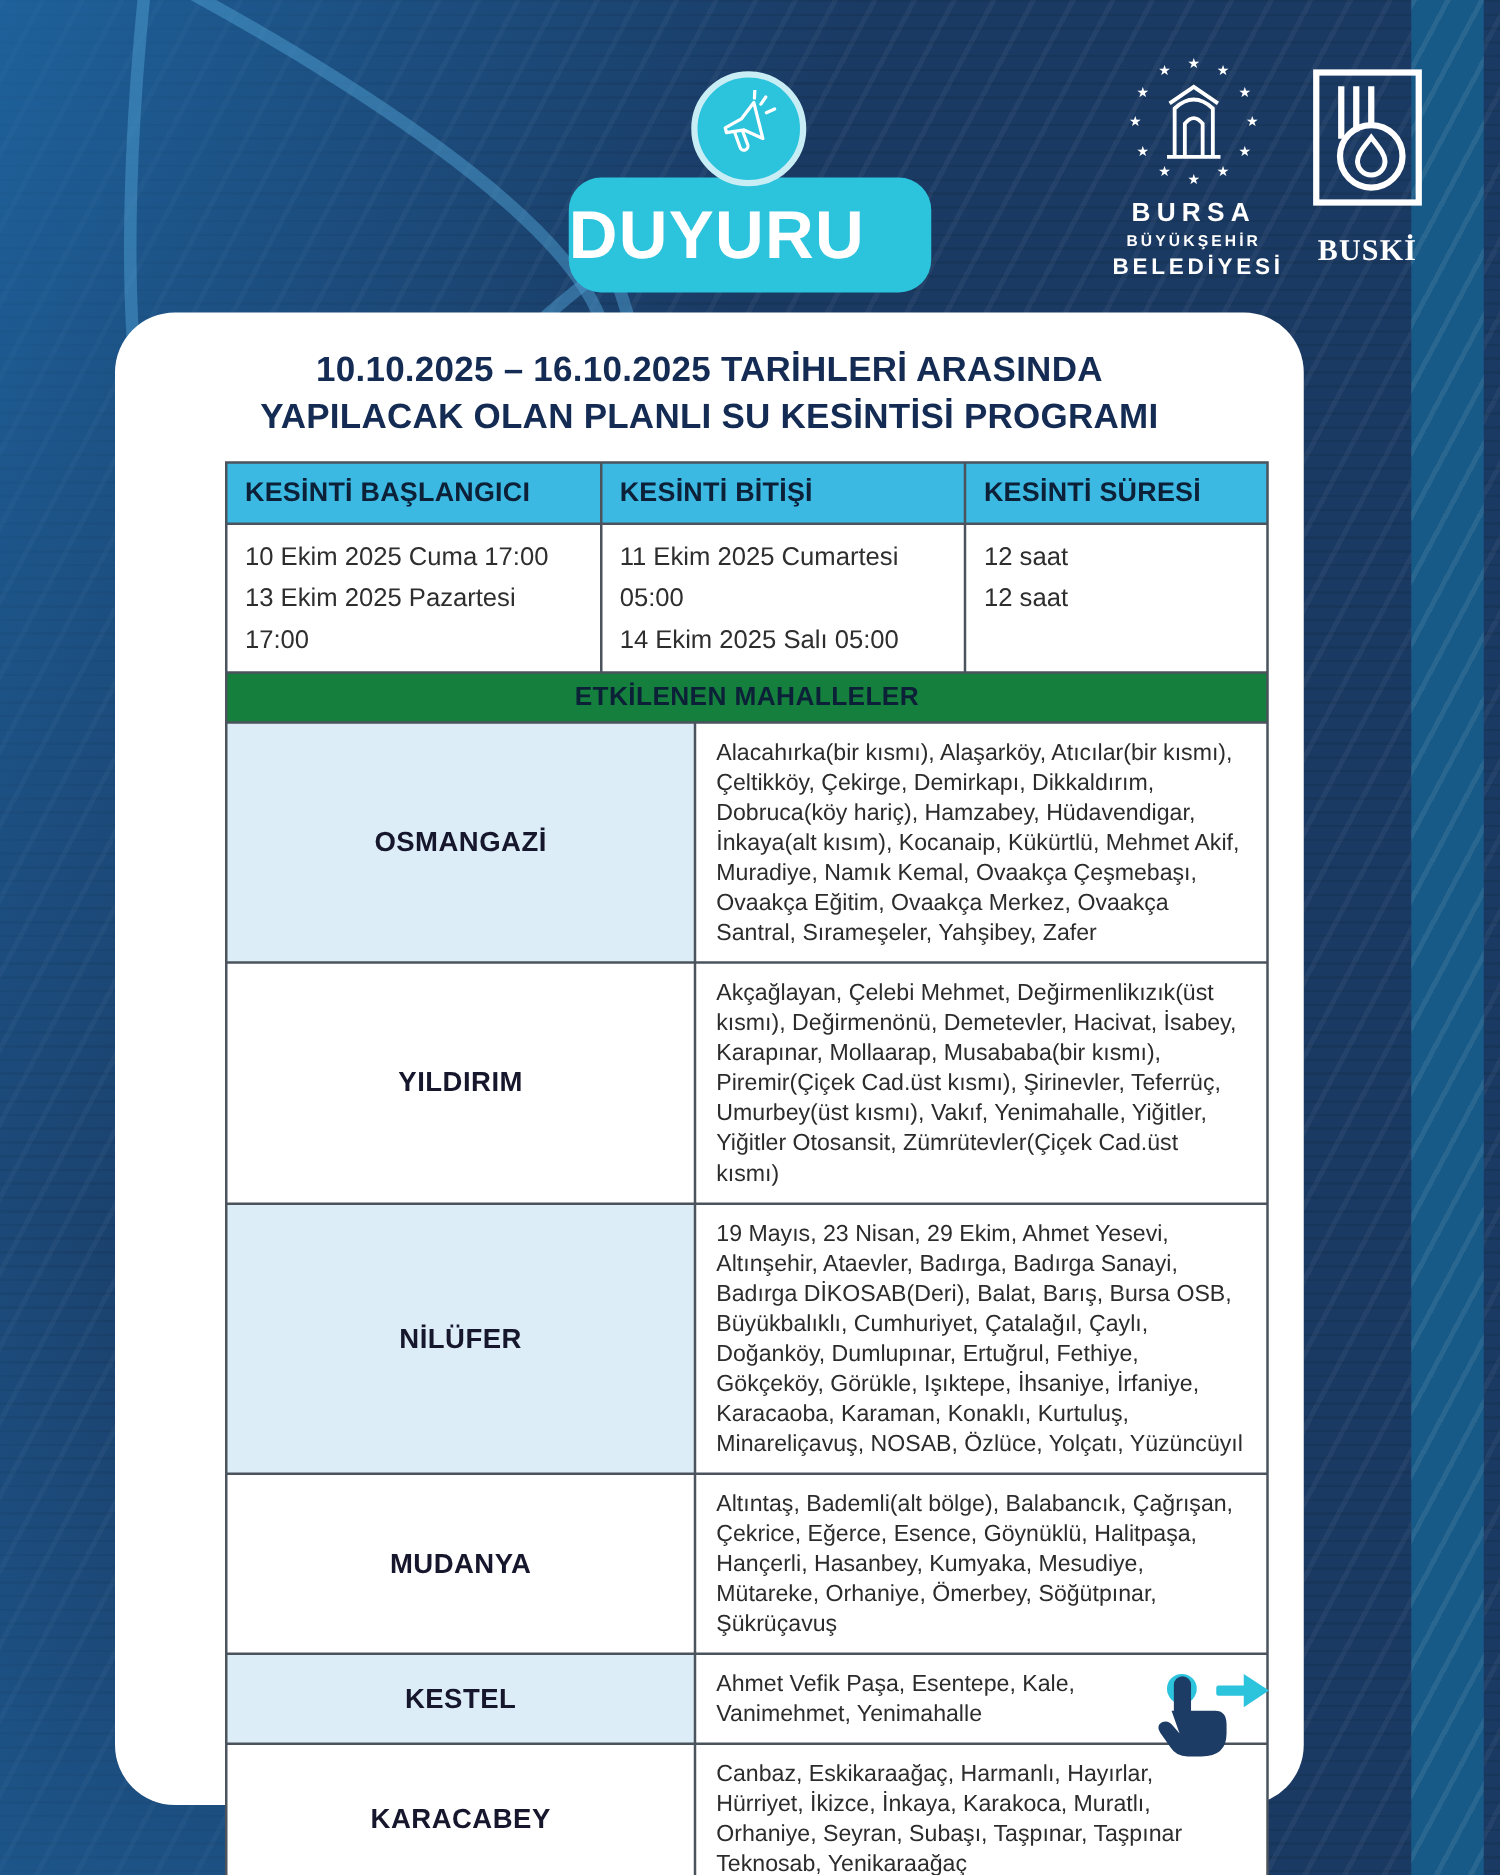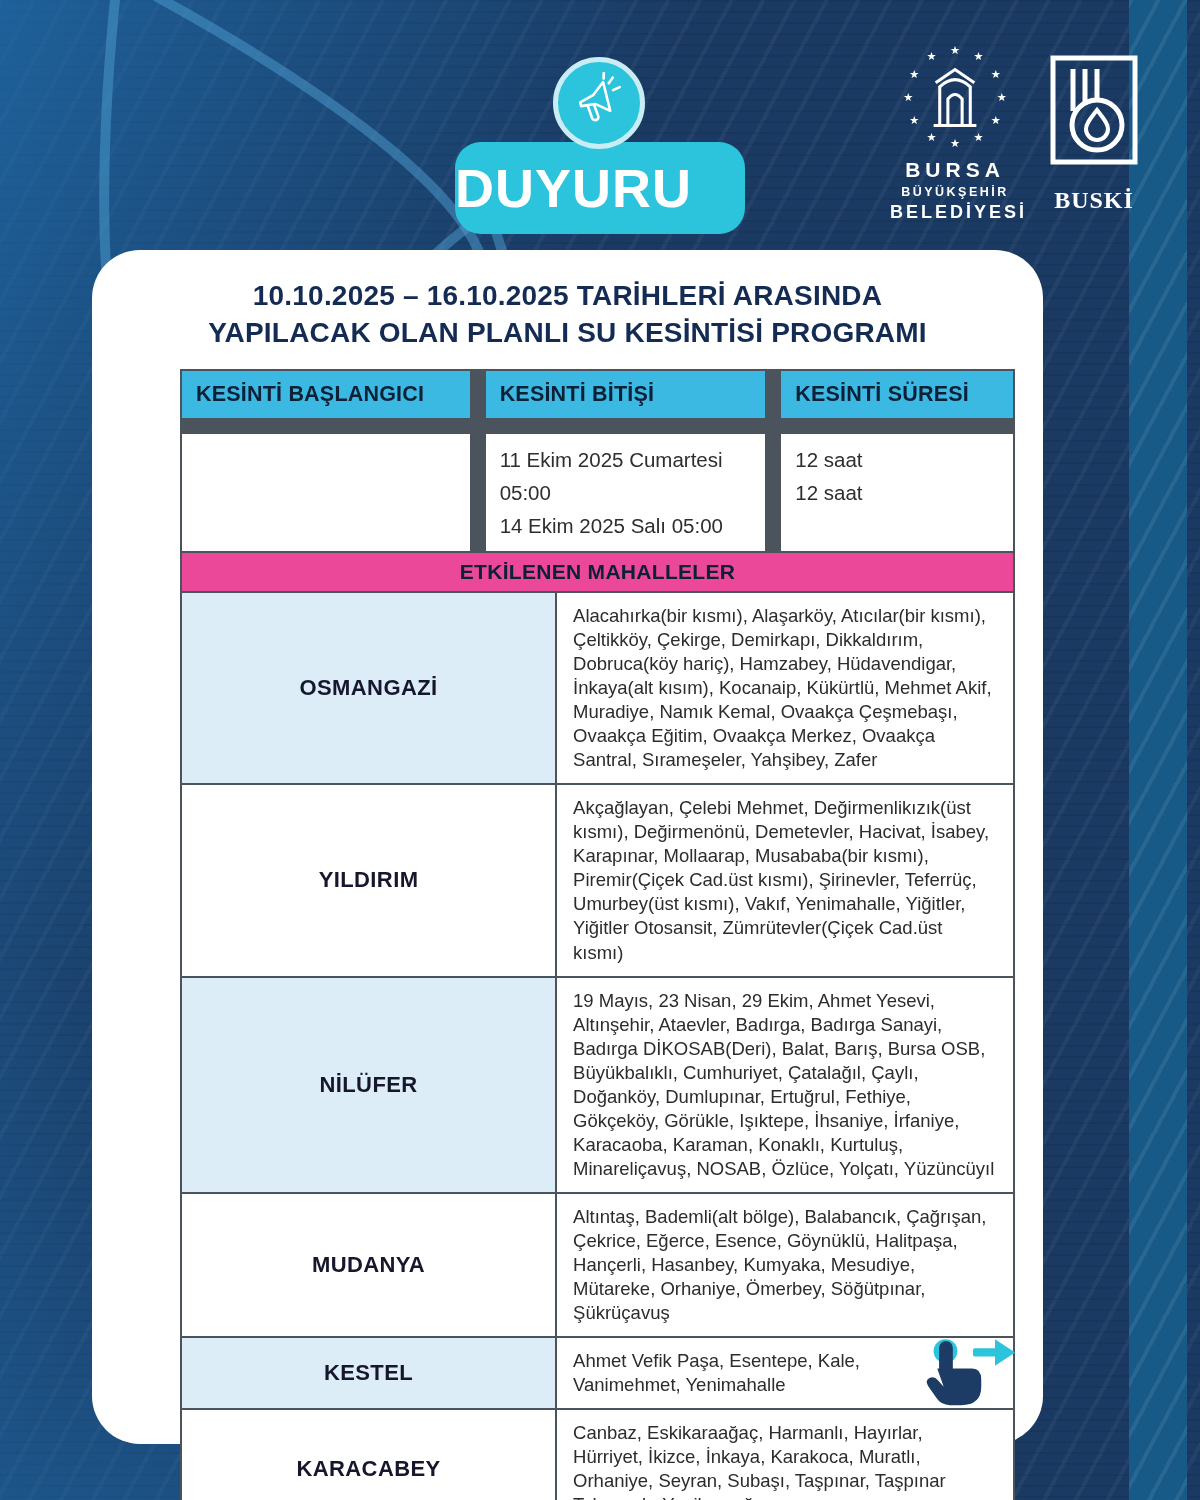--- a/index.html
+++ b/index.html
@@ -35,27 +35,27 @@
   .buski .blabel{font-weight:bold;font-size:24px;letter-spacing:1px;margin-top:16px;font-family:Liberation Serif, serif;}
 
   
   .card{position:absolute;left:92px;top:250px;width:951px;height:1194px;z-index:3;
     background:#fff;border-radius:48px;}
   .title{margin:28px 40px 0;text-align:center;color:#142b54;font-weight:bold;
     font-size:28px;line-height:1.32;letter-spacing:.2px;}
 
   .tbl{margin:17px 0 0 88px;width:835px;background:#4b535c;padding:2px;
     display:flex;flex-direction:column;gap:2px;}
-  .grid-a{display:grid;grid-template-columns:36fr 35fr 29fr;gap:16px;border-radius:22px;}
+  .grid-a{display:grid;grid-template-columns:36fr 35fr 29fr;gap:2px;border-radius:22px;}
   .grid-b{display:grid;grid-template-columns:45fr 55fr;gap:2px;}
   .th{background:#3cb9e2;color:#0c2038;font-weight:bold;font-size:21.5px;
     padding:11px 14px;letter-spacing:.2px;}
   .dcell{background:#fff;color:#2e2e2e;font-size:20.5px;padding:9px 14px;}
   .dcell div{line-height:33px;}
-  .section{background:#ec4899;color:#0c2038;font-weight:bold;font-size:21px;
+  .section{background:#15803d;color:#0c2038;font-weight:bold;font-size:21px;
     text-align:center;padding:7px 4px;letter-spacing:.3px;}
   .dist{background:#fff;display:flex;align-items:center;justify-content:center;
     color:#16162d;font-weight:bold;font-size:22px;letter-spacing:.4px;text-align:center;}
   .dist.shaded{background:#dcedf7;}
   .hood{background:#fff;color:#2c2c2c;font-size:18.5px;line-height:1.3;
     padding:11px 16px;white-space:pre-line;}
 
   .swipe{position:absolute;right:26px;bottom:24px;width:110px;height:92px;}
 </style>
 </head>
@@ -135,20 +135,22 @@
       <span>YAPILACAK OLAN PLANLI SU KESİNTİSİ PROGRAMI</span>
     </h1>
 
     <div class="tbl">
       <div class="grid-a">
         <div class="th">KESİNTİ BAŞLANGICI</div>
         <div class="th">KESİNTİ BİTİŞİ</div>
         <div class="th">KESİNTİ SÜRESİ</div>
 
         <div class="dcell">
+          <div>10 Ekim 2025 Cuma 17:00</div>
+          <div>13 Ekim 2025 Pazartesi 17:00</div>
         </div>
         <div class="dcell">
           <div>11 Ekim 2025 Cumartesi 05:00</div>
           <div>14 Ekim 2025 Salı 05:00</div>
         </div>
         <div class="dcell">
           <div>12 saat</div>
           <div>12 saat</div>
         </div>
       </div>

